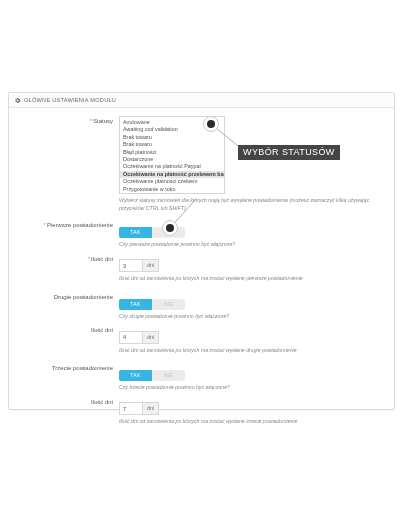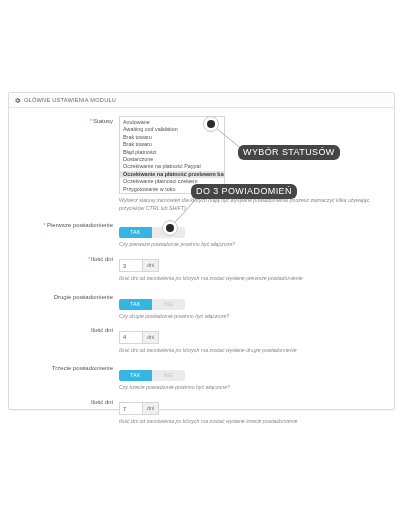--- a/index.html
+++ b/index.html
@@ -187,21 +187,20 @@
   }
   .callout {
     position: absolute;
     background: #454545;
     color: #ffffff;
     font-size: 9px;
     letter-spacing: 0.4px;
     padding: 2px 5px 3px 5px;
     white-space: nowrap;
     font-family: "Liberation Sans", sans-serif;
-    border-radius: 6px;
   }
   .dot {
     position: absolute;
     width: 16px;
     height: 16px;
     border-radius: 50%;
     background: #ffffff;
     border: 1px solid #c9c9c9;
     box-sizing: border-box;
   }
@@ -308,14 +307,13 @@
 <div id="overlay">
   <svg id="lines" width="403" height="514">
     <line x1="211" y1="124" x2="243" y2="150" stroke="#9a9a9a" stroke-width="0.8"></line>
     <line x1="170" y1="228" x2="196" y2="199" stroke="#9a9a9a" stroke-width="0.8"></line>
   </svg>
 
   <div class="dot" style="left:203px; top:116px;"></div>
   <div class="callout" style="left:238px; top:145px;">WYBÓR STATUSÓW</div>
 
   <div class="dot" style="left:162px; top:220px;"></div>
-  <div class="callout" style="left:191px; top:184px;">DO 3 POWIADOMIEŃ</div>
 </div>
 
 </body></html>

